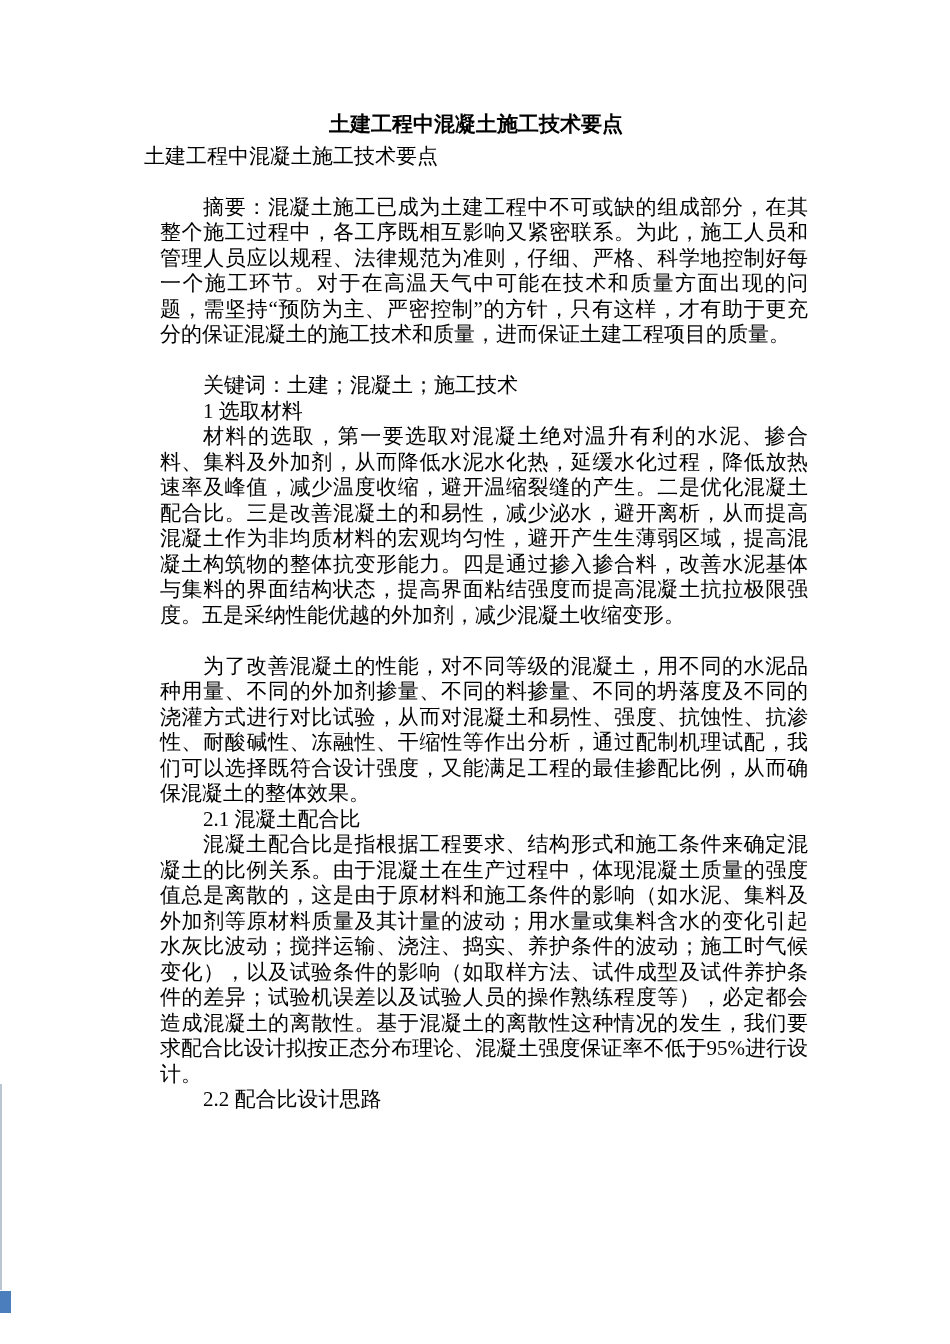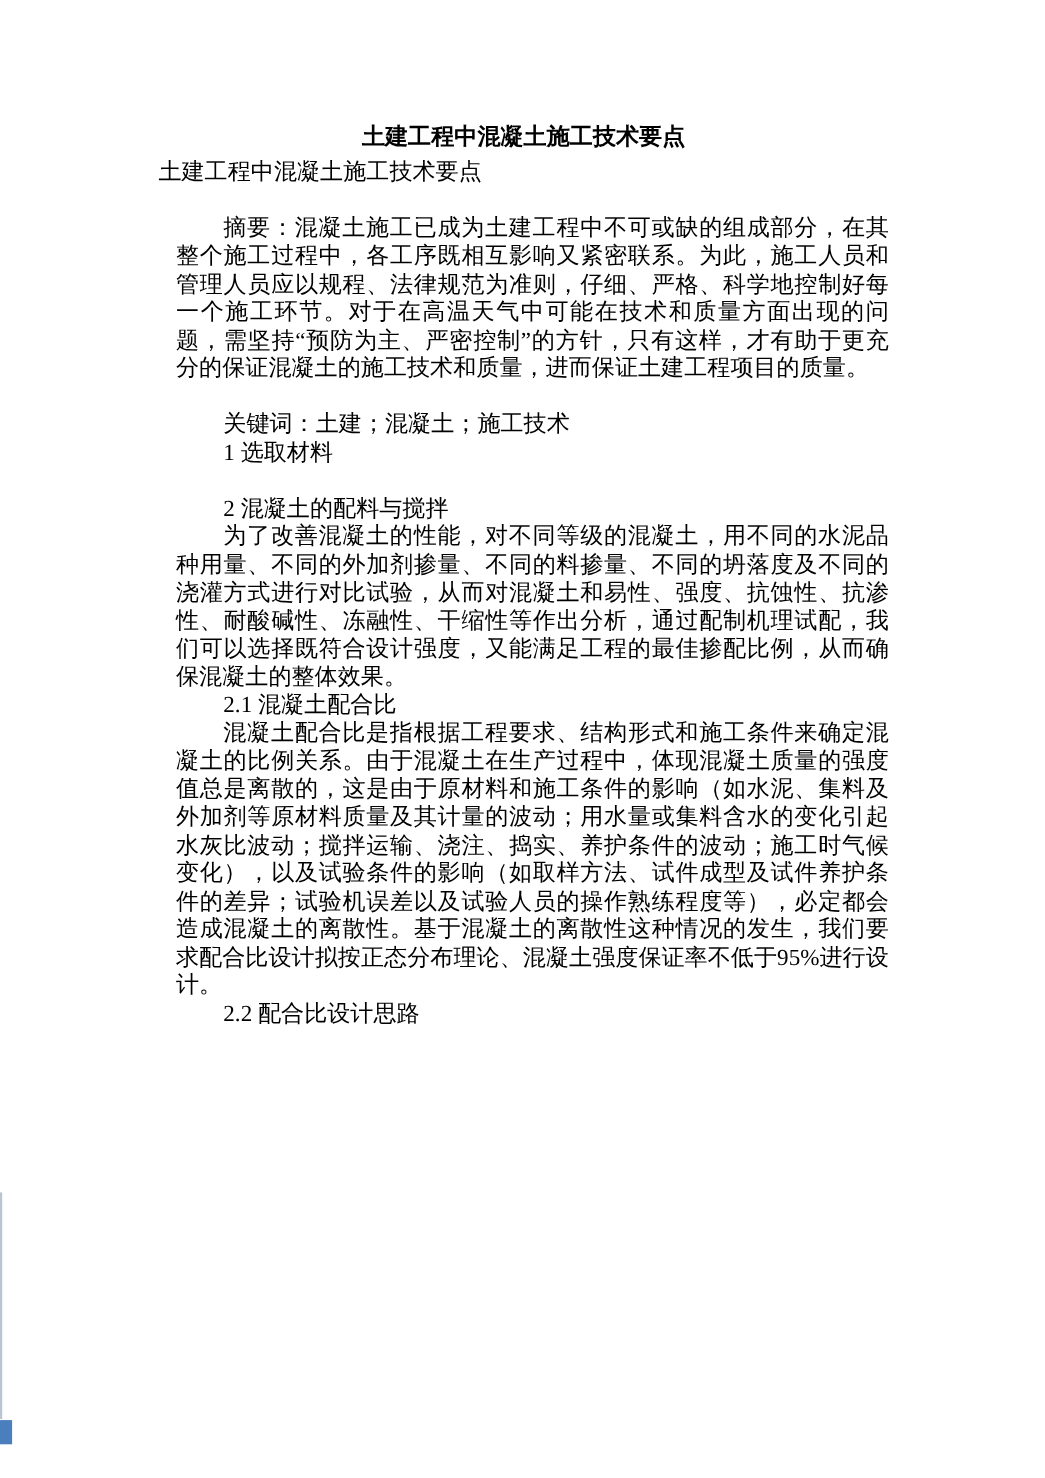--- a/index.html
+++ b/index.html
@@ -63,24 +63,24 @@
 
   <p class="t indent">摘要：混凝土施工已成为土建工程中不可或缺的组成部分，在其整个施工过程中，各工序既相互影响又紧密联系。为此，施工人员和管理人员应以规程、法律规范为准则，仔细、严格、科学地控制好每一个施工环节。对于在高温天气中可能在技术和质量方面出现的问题，需坚持“预防为主、严密控制”的方针，只有这样，才有助于更充分的保证混凝土的施工技术和质量，进而保证土建工程项目的质量。</p>
 
   <div class="spacer"></div>
 
   <p class="t indent">关键词：土建；混凝土；施工技术</p>
 
 
   <p class="t indent">1 选取材料</p>
 
+  <p class="t indent">材料的选取，第一要选取对混凝土绝对温升有利的水泥、掺合料、集料及外加剂，从而降低水泥水化热，延缓水化过程，降低放热速率及峰值，减少温度收缩，避开温缩裂缝的产生。二是优化混凝土配合比。三是改善混凝土的和易性，减少泌水，避开离析，从而提高混凝土作为非均质材料的宏观均匀性，避开产生生薄弱区域，提高混凝土构筑物的整体抗变形能力。四是通过掺入掺合料，改善水泥基体与集料的界面结构状态，提高界面粘结强度而提高混凝土抗拉极限强度。五是采纳性能优越的外加剂，减少混凝土收缩变形。</p>
 
   <div class="spacer"></div>
 
-  <p class="t indent">2 混凝土的配料与搅拌</p>
 
   <p class="t indent">为了改善混凝土的性能，对不同等级的混凝土，用不同的水泥品种用量、不同的外加剂掺量、不同的料掺量、不同的坍落度及不同的浇灌方式进行对比试验，从而对混凝土和易性、强度、抗蚀性、抗渗性、耐酸碱性、冻融性、干缩性等作出分析，通过配制机理试配，我们可以选择既符合设计强度，又能满足工程的最佳掺配比例，从而确保混凝土的整体效果。</p>
 
   <p class="t indent">2.1 混凝土配合比</p>
 
   <p class="t indent">混凝土配合比是指根据工程要求、结构形式和施工条件来确定混凝土的比例关系。由于混凝土在生产过程中，体现混凝土质量的强度值总是离散的，这是由于原材料和施工条件的影响（如水泥、集料及外加剂等原材料质量及其计量的波动；用水量或集料含水的变化引起水灰比波动；搅拌运输、浇注、捣实、养护条件的波动；施工时气候变化），以及试验条件的影响（如取样方法、试件成型及试件养护条件的差异；试验机误差以及试验人员的操作熟练程度等），必定都会造成混凝土的离散性。基于混凝土的离散性这种情况的发生，我们要求配合比设计拟按正态分布理论、混凝土强度保证率不低于95%进行设计。</p>
 
   <p class="t indent">2.2 配合比设计思路</p>
 
 

